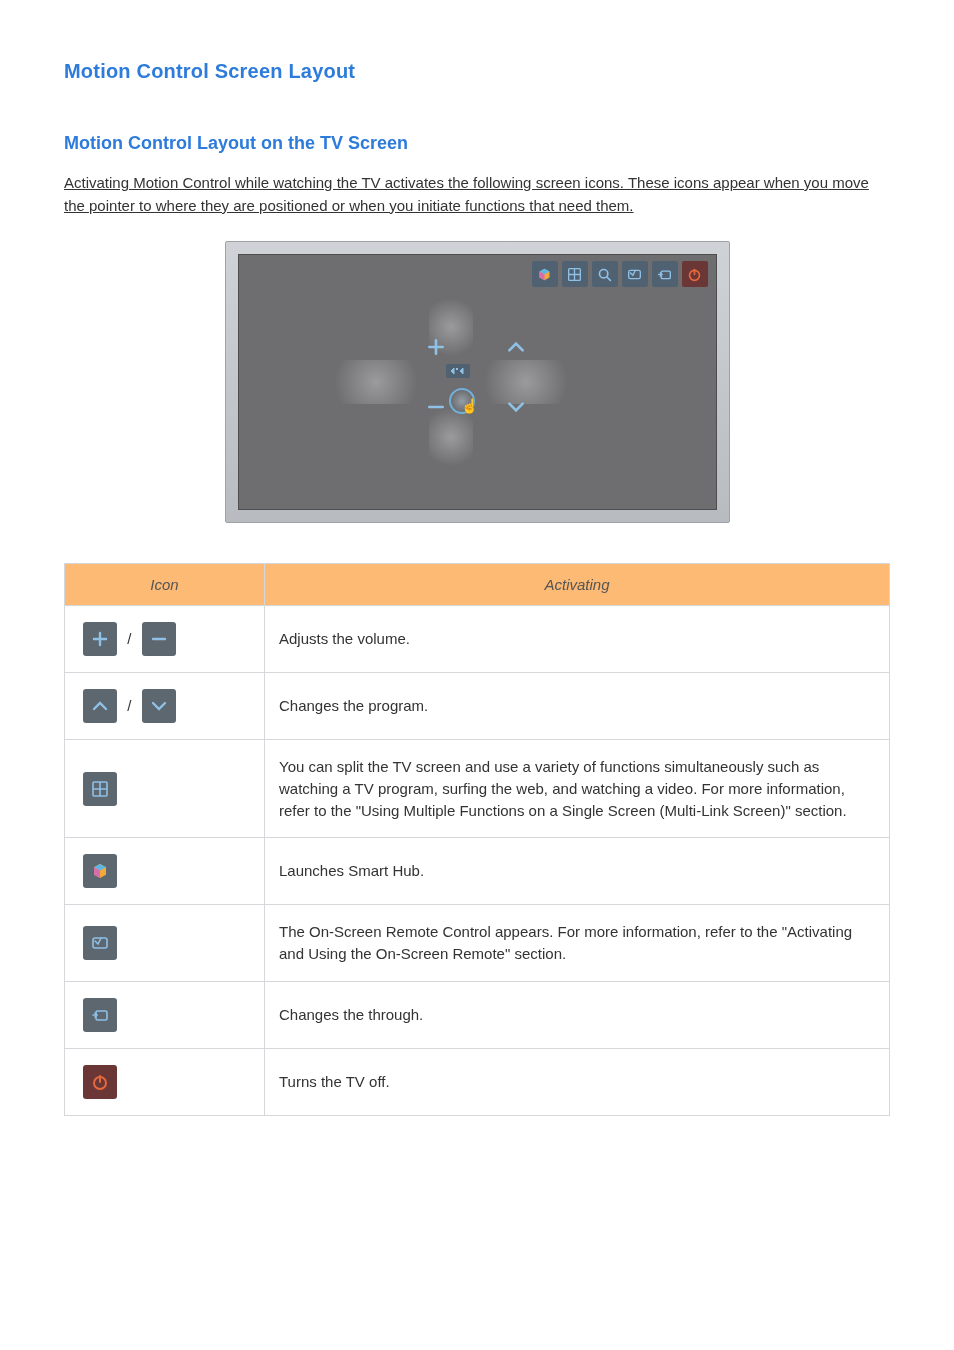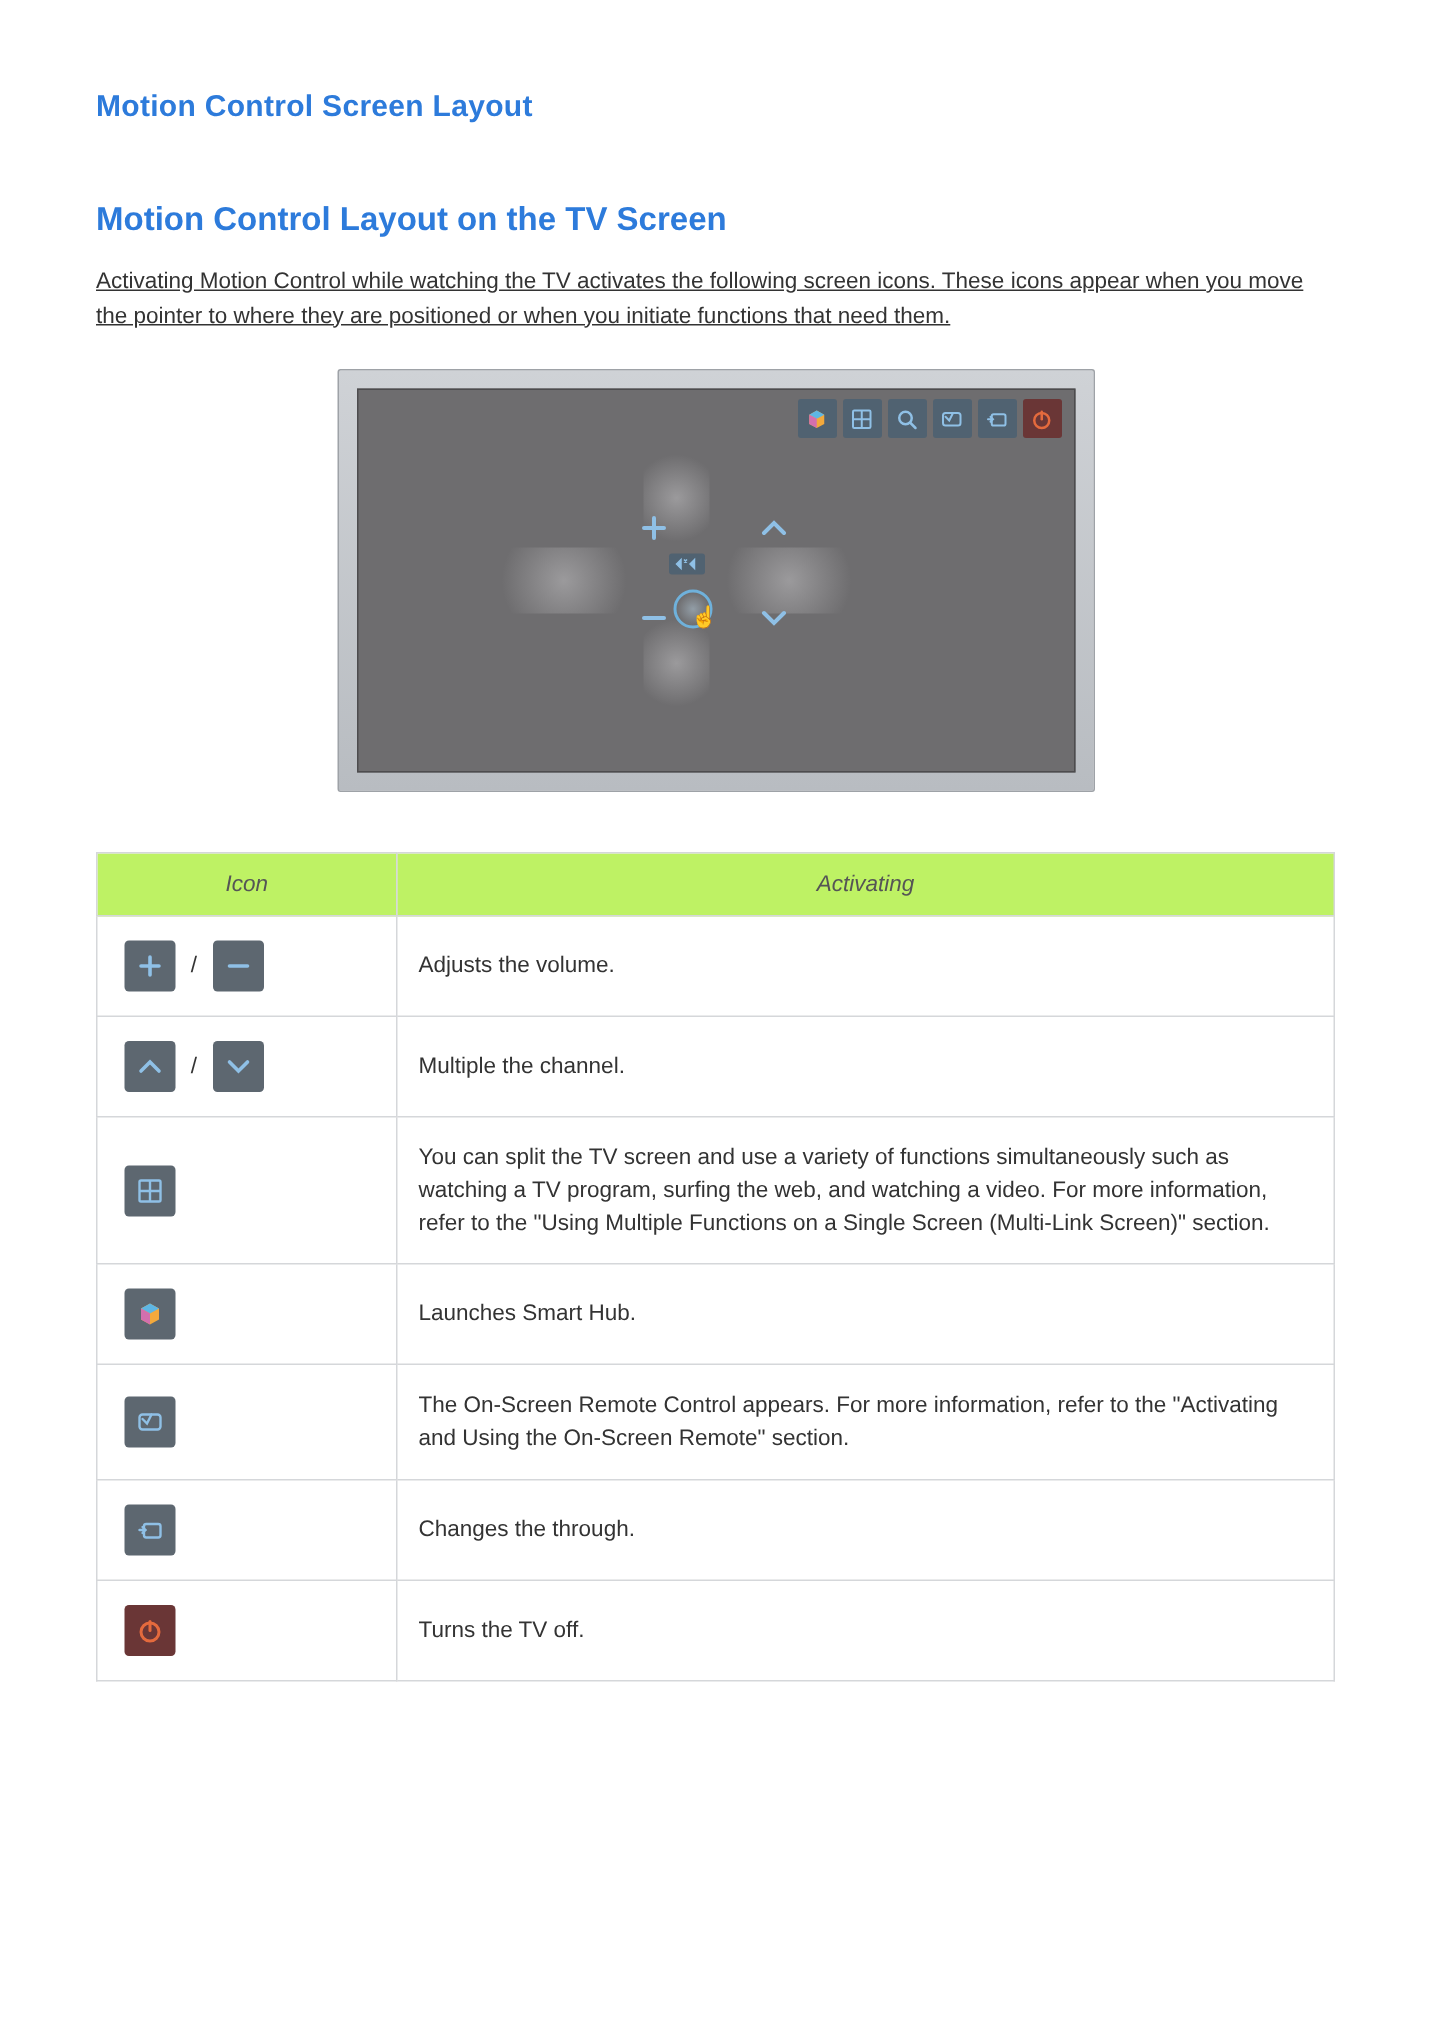--- a/index.html
+++ b/index.html
@@ -15,21 +15,21 @@
   h1.page-title {
     color: #2d7bdb;
     font-weight: 600;
     font-size: 20px;
     margin: 20px 0 50px 0;
     letter-spacing: .2px;
   }
   h2.section-subtitle {
     color: #2d7bdb;
     font-weight: 600;
-    font-size: 22px;
+    font-size: 18px;
     margin: 0 0 18px 0;
   }
   p.intro {
     line-height: 1.5;
     margin: 0 0 24px 0;
     text-decoration: underline;
   }
 
   
   .tv-wrap { display:flex; justify-content:center; margin-bottom:40px; }
@@ -99,21 +99,21 @@
     font-size:14px; color:#fff;
   }
 
   
   table.icon-table {
     width:100%;
     border-collapse:collapse;
     border:1px solid #d5d7da;
   }
   .icon-table th {
-    background:#bef264;
+    background:#fdba74;
     font-weight:400;
     font-style:italic;
     color:#555;
     padding:12px 8px;
     border:1px solid #d5d7da;
   }
   .icon-table td {
     border:1px solid #d5d7da;
     padding:16px 14px;
     vertical-align:middle;
@@ -291,21 +291,21 @@
               <use href="#i-chev-up"></use>
             </svg>
           </span>
         <span class="sep">/</span>
         <span class="tile">
             <svg viewBox="0 0 18 18">
               <use href="#i-chev-dn"></use>
             </svg>
           </span>
       </td>
-      <td>Multiple the channel.</td>
+      <td>Changes the program.</td>
     </tr>
     <tr>
       <td class="icon-cell">
         <span class="tile">
             <svg viewBox="0 0 18 18">
               <use href="#i-grid"></use>
             </svg>
           </span>
       </td>
       <td>You can split the TV screen and use a variety of functions simultaneously such as watching a TV program, surfing the web, and watching a video. For more information, refer to the "Using Multiple Functions on a Single Screen (Multi-Link Screen)" section.</td>

